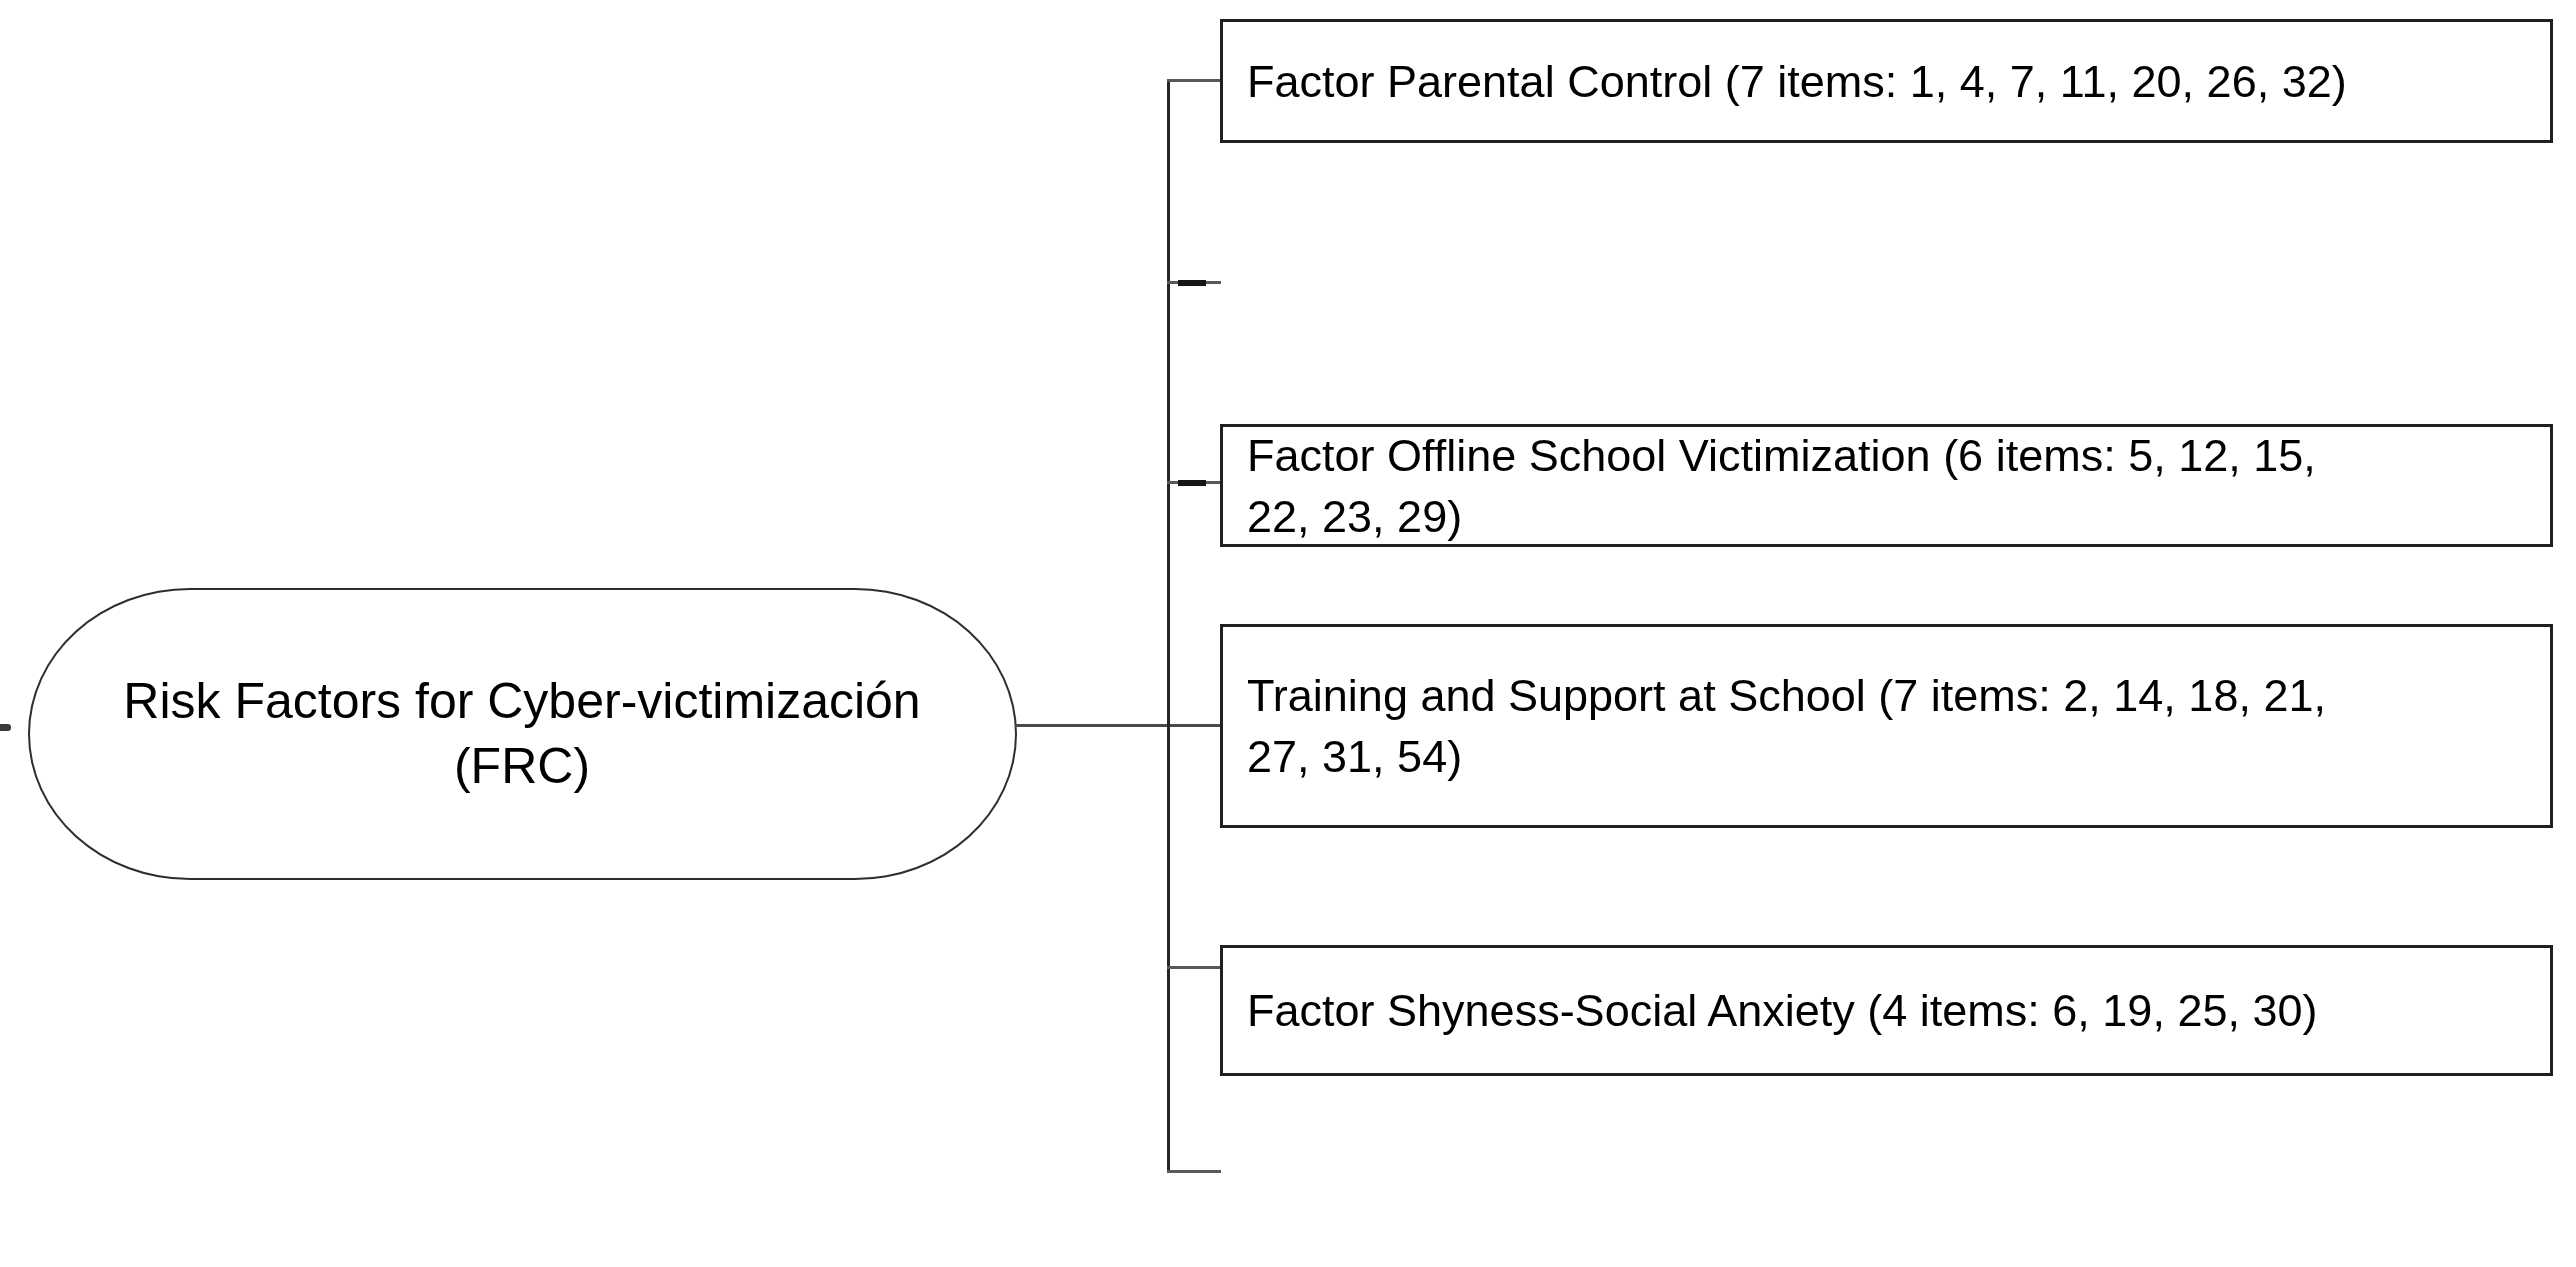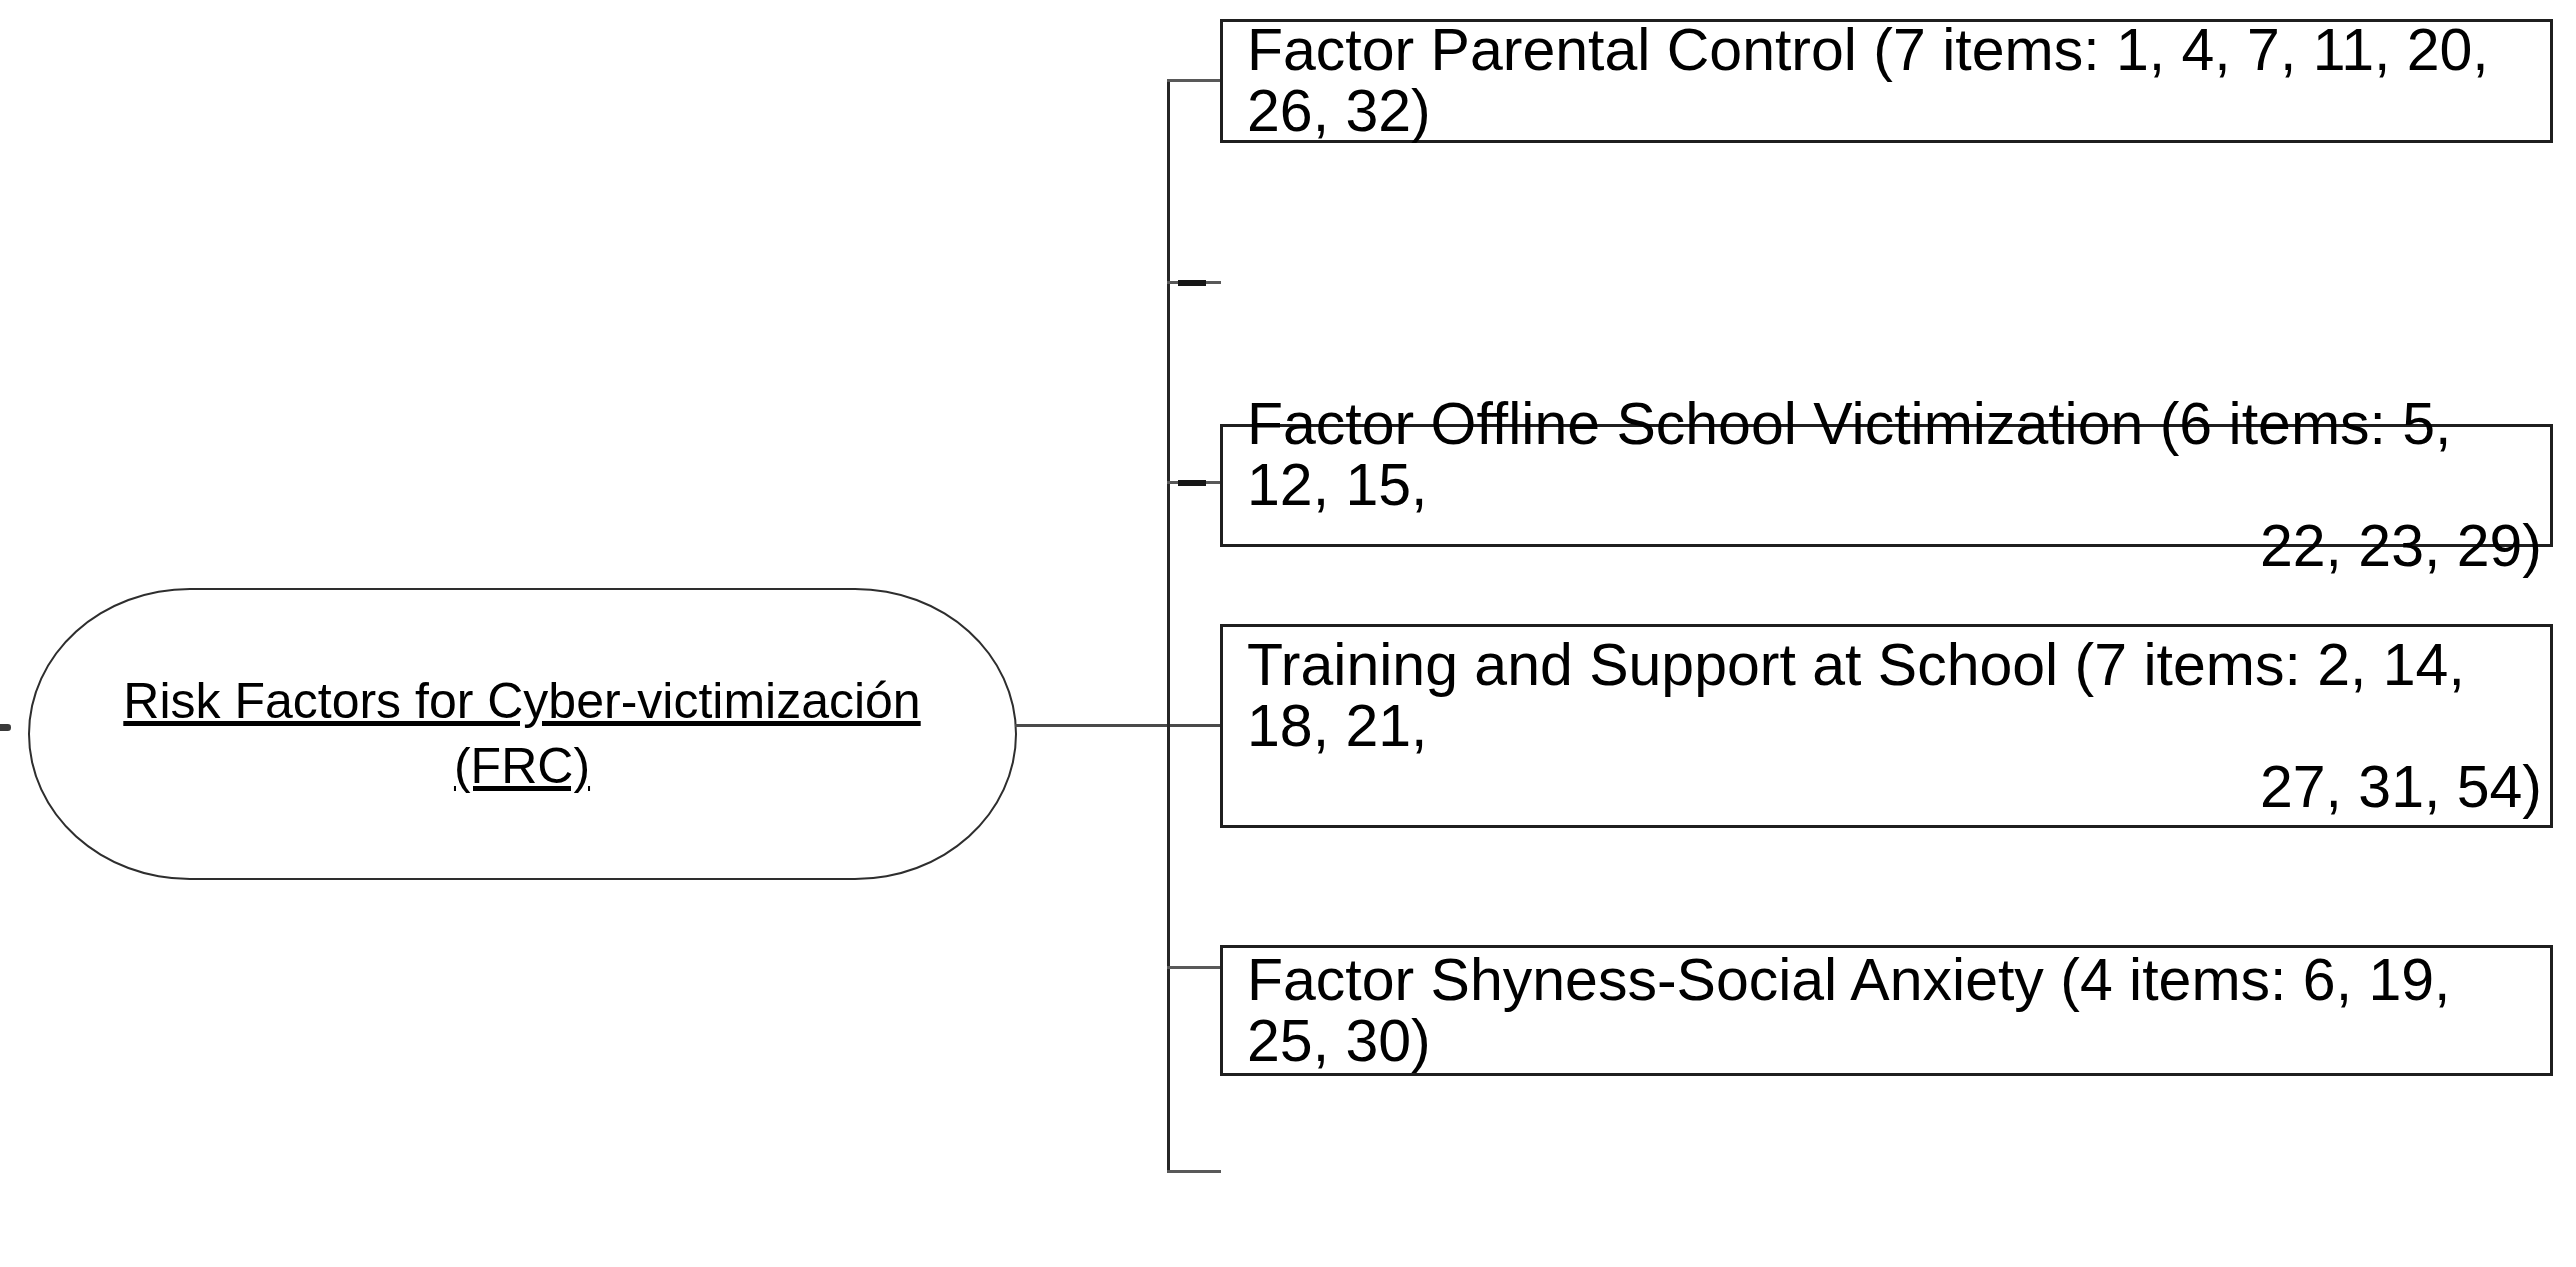--- a/index.html
+++ b/index.html
@@ -15,29 +15,29 @@
     font-family:"Liberation Sans", sans-serif;
   }
   .canvas{position:absolute;inset:0}
   
   .node-ellipse{
     position:absolute;left:27.5px;top:588px;width:989px;height:292px;
     border:2.4px solid var(--ellipse-border);
     border-radius:162px / 146px;
     background:var(--background);
     display:flex;flex-direction:column;align-items:center;justify-content:center;
-    text-align:center;font-size:50px;line-height:65px;text-decoration:underline;
+    text-align:center;font-size:50px;line-height:65px;
   }
   
   .fbox{
     position:absolute;left:1220px;width:1333px;
     border:3.2px solid var(--box-border);background:var(--background);
     display:flex;flex-direction:column;justify-content:center;
     padding-left:24px;padding-right:8px;
-    font-size:59px;line-height:61px;text-align:left;align-items:flex-end;
+    font-size:45px;line-height:61px;text-align:left;
   }
   .b1{top:19.4px;height:124px}
   .b2{top:221px;height:124px}
   .b3{top:424px;height:123px}
   .b4{top:624px;height:204px}
   .b5{top:945px;height:131px}
   .b6{top:1109px;height:128px}
   
   .hline{position:absolute;height:3.2px;background:var(--connector)}
   .main{left:1015px;top:724px;width:207px;height:3.2px;background:var(--main-line)}

